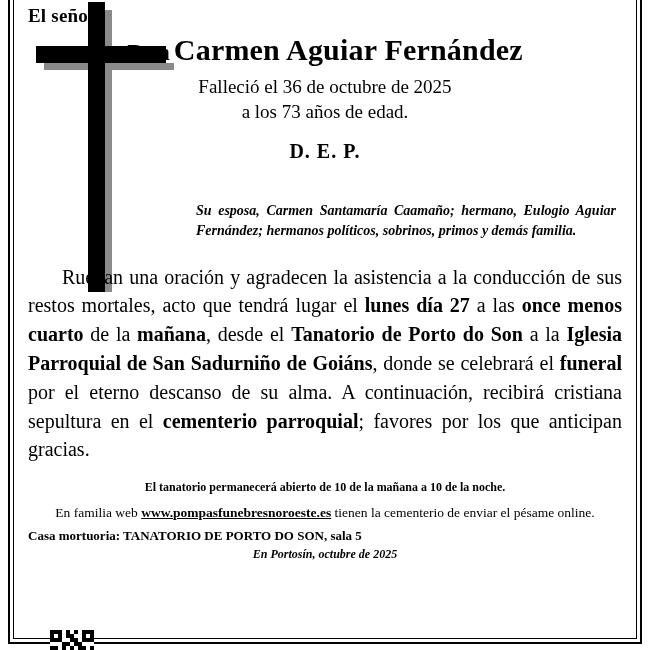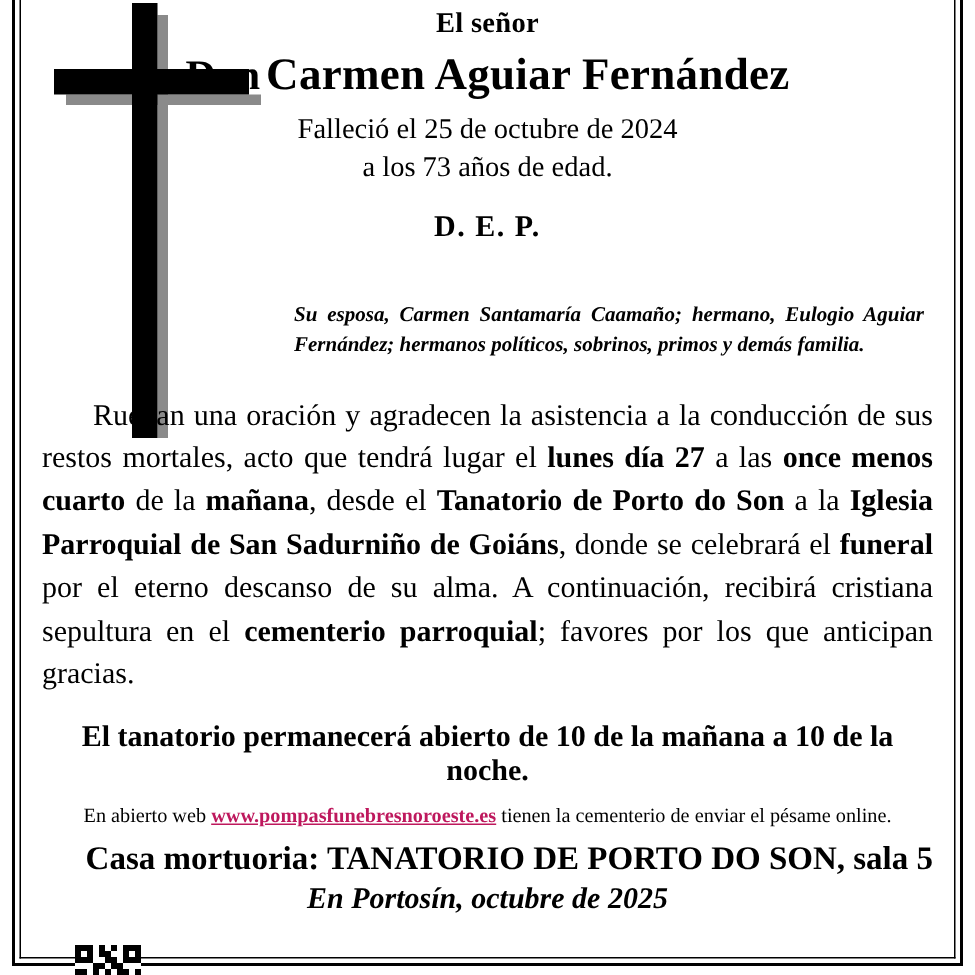--- a/index.html
+++ b/index.html
@@ -84,33 +84,33 @@
   }
 
   .content {
     position: absolute;
     left: 28px;
     right: 28px;
     top: 0px;
   }
 
   .senor {
-    text-align: center;
+    text-align: left;
     font-size: 19px;
     font-weight: bold;
     margin-top: 5px;
     letter-spacing: .2px;
   }
   .name-line {
     text-align: center;
     margin-top: 6px;
     white-space: nowrap;
   }
   .name-line .don {
-    font-size: 28px;
+    font-size: 24px;
     font-weight: bold;
   }
   .name-line .name {
     font-size: 30px;
     font-weight: bold;
     letter-spacing: .2px;
   }
   .died {
     text-align: center;
     font-size: 19px;
@@ -139,43 +139,43 @@
     font-size: 20px;
     line-height: 1.44;
     text-align: justify;
     text-indent: 34px;
     -webkit-hyphens: none;
     hyphens: none;
   }
   .body-text b { font-weight: bold; }
   .tanatorio-hours {
     text-align: center;
-    font-size: 20px;
+    font-size: 12px;
     font-weight: bold;
     margin-top: 16px;
   }
   .web-line {
     text-align: center;
     font-size: 13.5px;
     margin-top: 10px;
   }
   .web-line a {
-    color: #be185d;
+    color: #000000;
     text-decoration: underline;
     font-weight: bold;
   }
   .casa {
-    text-align: right;
-    font-size: 22px;
+    text-align: left;
+    font-size: 13px;
     font-weight: bold;
     margin-top: 7px;
   }
   .place-date {
     text-align: center;
-    font-size: 20px;
+    font-size: 12px;
     font-weight: bold;
     font-style: italic;
     margin-top: 3px;
   }
   
   .qr {
     position: absolute;
     left: 50px;
     bottom: -2px;
     width: 44px;
@@ -210,36 +210,36 @@
   <div class="content">
 
     <div class="senor">El señor</div>
 
     <div class="name-line">
       <span class="don">Don</span>
       <span class="name">Carmen Aguiar Fernández</span>
     </div>
 
     <div class="died">
-      <div>Falleció el 25 de octubre de 2024</div>
+      <div>Falleció el 36 de octubre de 2025</div>
       <div>a los 73 años de edad.</div>
     </div>
 
     <div class="dep">D. E. P.</div>
 
     <div class="family">Su esposa, Carmen Santamaría Caamaño; hermano, Eulogio Aguiar Fernández; hermanos políticos, sobrinos, primos y demás familia.</div>
 
     <div class="body-text">
       Ruegan una oración y agradecen la asistencia a la conducción de sus restos mortales, acto que tendrá lugar el <b>lunes día 27</b> a las <b>once menos cuarto</b> de la <b>mañana</b>, desde el <b>Tanatorio de Porto do Son</b> a la <b>Iglesia Parroquial de San Sadurniño de Goiáns</b>, donde se celebrará el <b>funeral</b> por el eterno descanso de su alma. A continuación, recibirá cristiana sepultura en el <b>cementerio parroquial</b>; favores por los que anticipan gracias.
     </div>
 
     <div class="tanatorio-hours">El tanatorio permanecerá abierto de 10 de la mañana a 10 de la noche.</div>
 
     <div class="web-line">
-      <span>En abierto web </span><a href="#">www.pompasfunebresnoroeste.es</a><span> tienen la cementerio de enviar el pésame online.</span>
+      <span>En familia web </span><a href="#">www.pompasfunebresnoroeste.es</a><span> tienen la cementerio de enviar el pésame online.</span>
     </div>
 
     <div class="casa">Casa mortuoria: TANATORIO DE PORTO DO SON, sala 5</div>
     <div class="place-date">En Portosín, octubre de 2025</div>
   </div>
 
   <div class="qr">
     <div class="qr-grid">
       <i class="on"></i>
         <i class="on"></i>

